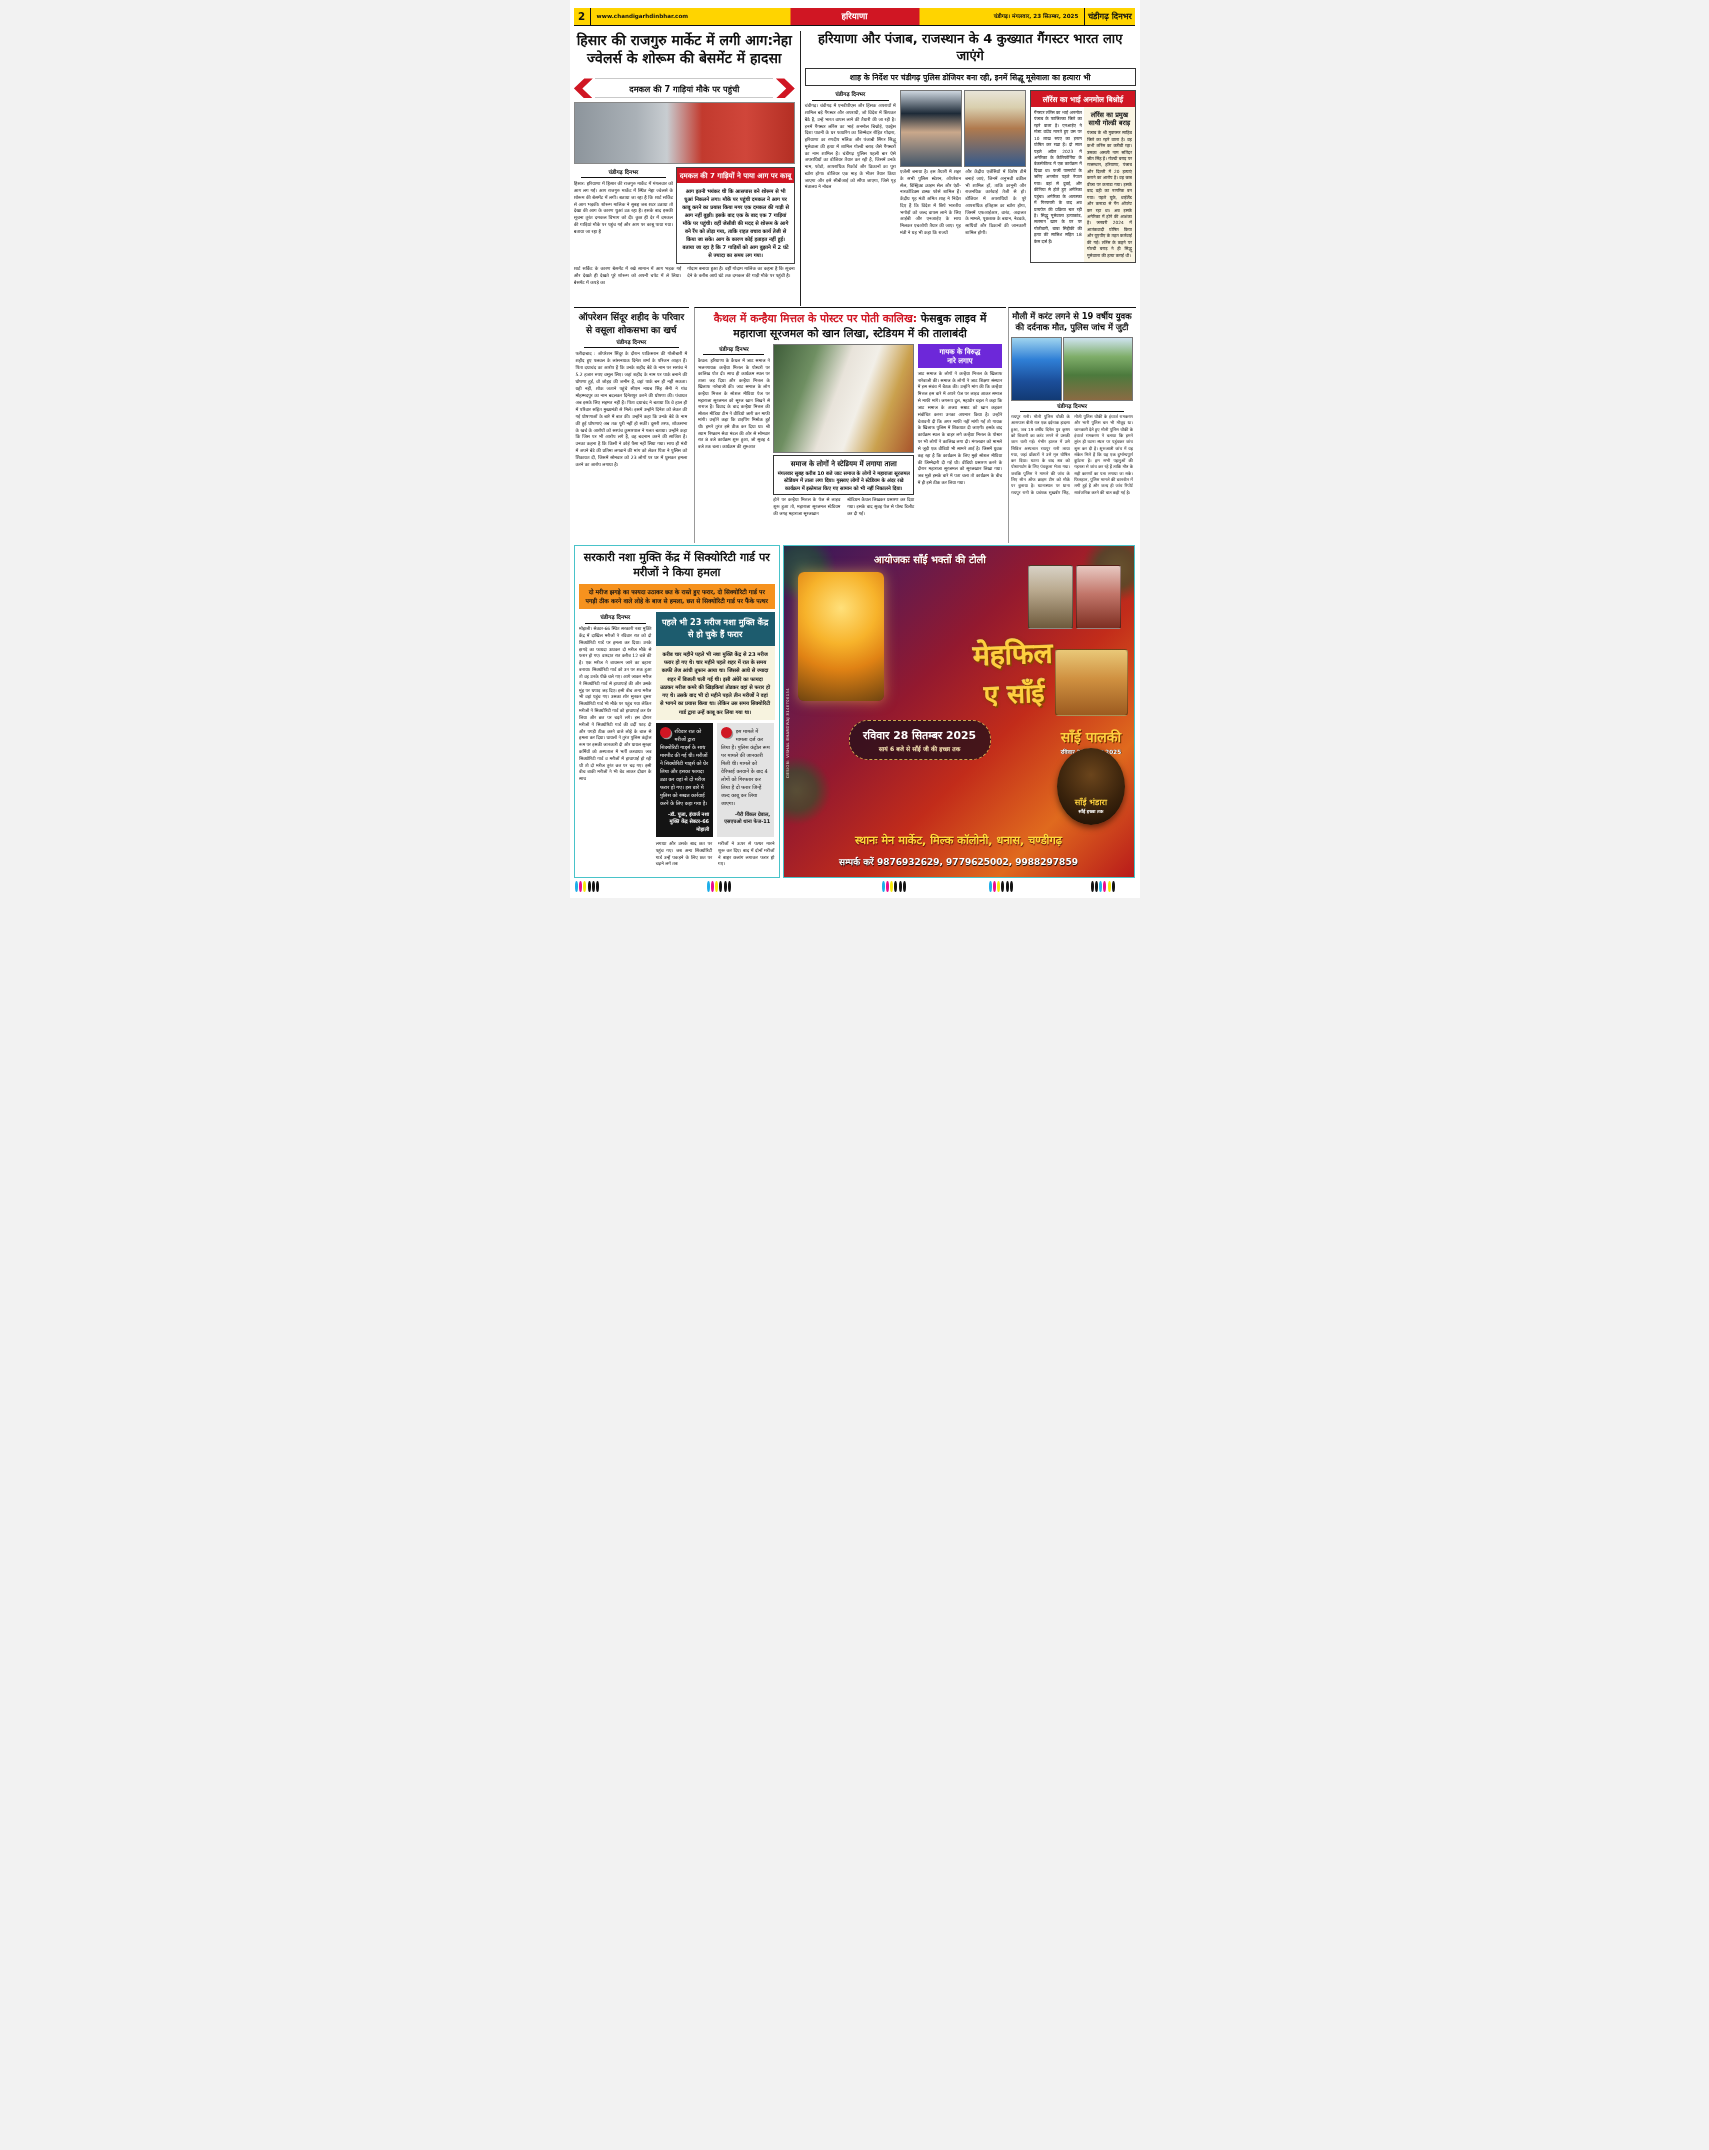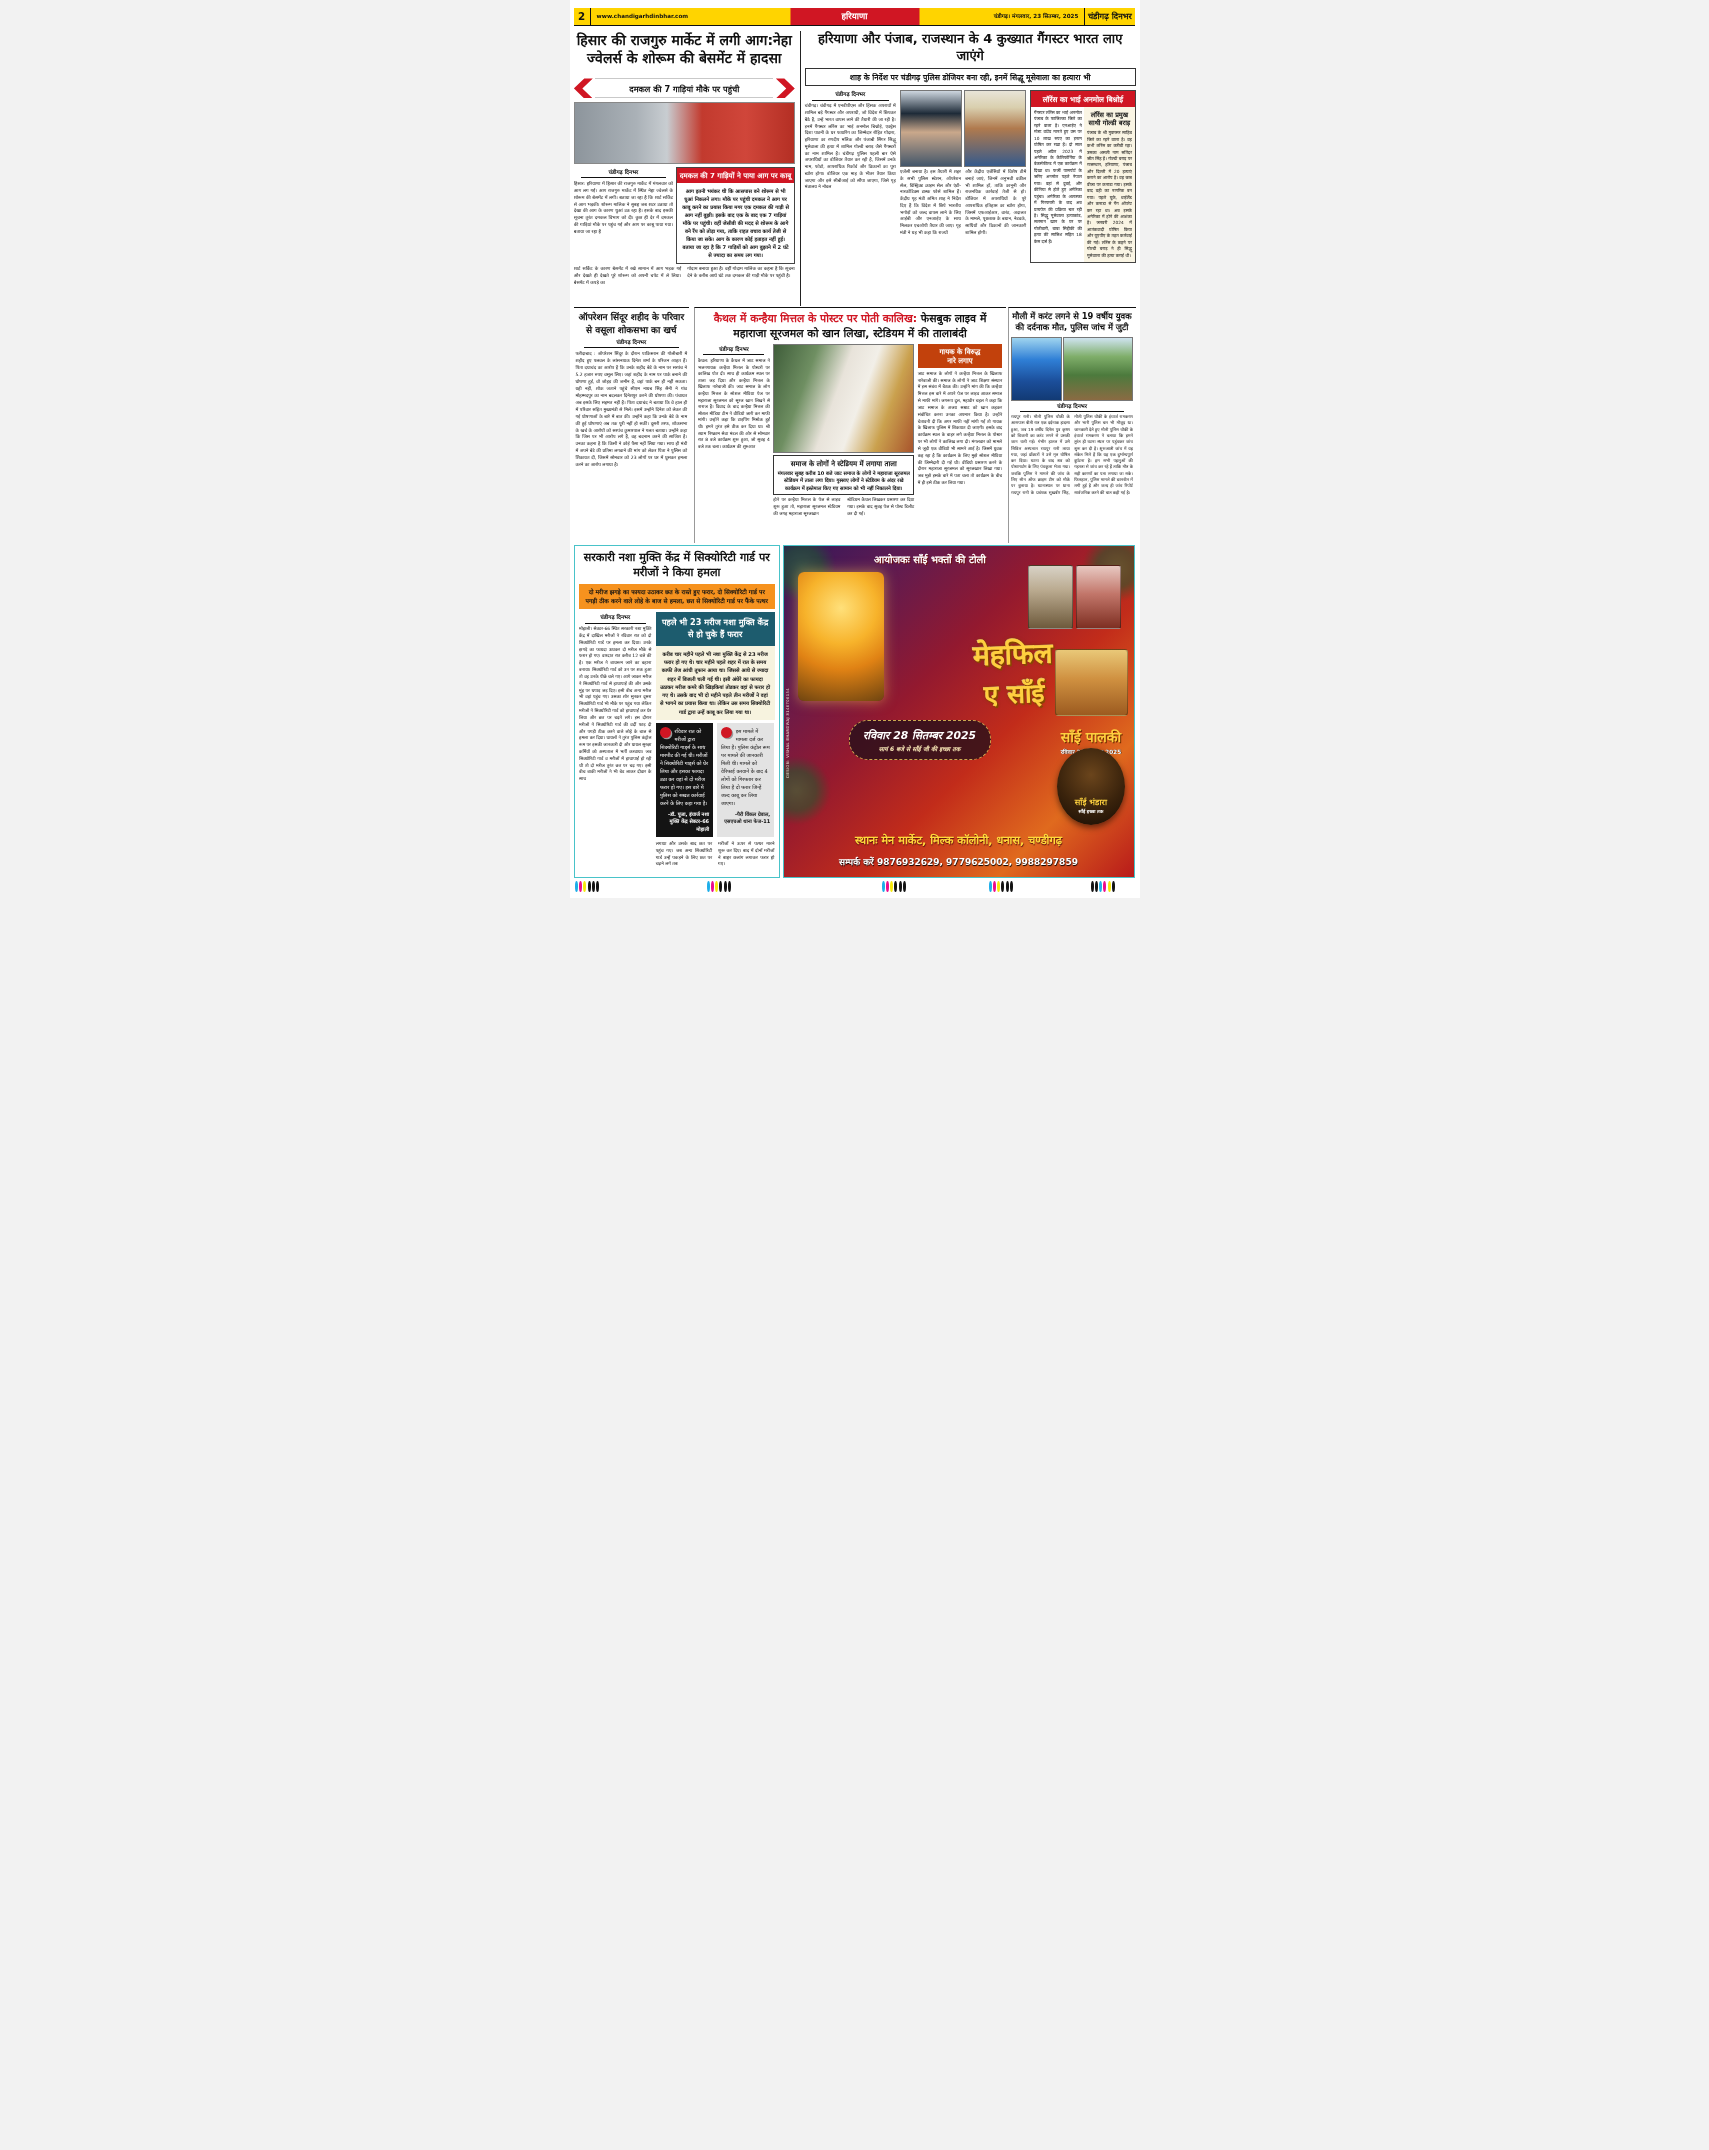--- a/index.html
+++ b/index.html
@@ -67,21 +67,21 @@
   .kai h2 .red{color:#d01623;}
   .kai-row{display:flex;gap:3.4px;}
   .k-l{width:72px;font-size:4.4px;line-height:1.5;}
   .k-c{width:141px;}
   .k-photo{height:107px;border:0.4px solid #777;
      background:linear-gradient(110deg,#3f5d3a 0%,#6f8f62 25%,#e8e3da 45%,#f2efe8 60%,#caa14e 78%,#a8542c 100%);}
   .k-cap{border:0.4px solid #333;margin-top:2.2px;padding:1.7px 2.6px;}
   .k-cap .t{font-weight:800;font-size:6.9px;text-align:center;margin:0.9px 0 1.7px;}
   .k-cap .b{font-weight:700;font-size:5px;line-height:1.5;text-align:center;}
   .k-r{flex:1;}
-  .k-r .title{background:#c2410c;color:#fff;font-weight:800;font-size:7px;text-align:center;padding:3px 17px;}
+  .k-r .title{background:#6d28d9;color:#fff;font-weight:800;font-size:7px;text-align:center;padding:3px 17px;}
   .k-r .txt{font-size:4.4px;line-height:1.55;padding-top:2.6px;}
   .k-bottom{display:flex;gap:6.9px;margin-top:2.6px;font-size:4.4px;line-height:1.5;}
   .k-bottom div{width:50%;}
   .mau{left:438px;top:307px;width:128px;height:236px;border-top:1.3px solid #111;border-left:0.4px solid #999;padding:2.6px;}
   .mau h2{font-size:8.4px;font-weight:800;text-align:center;line-height:1.4;margin:0 0 2.6px;}
   .mau-photos{display:flex;height:64px;gap:0.9px;}
   .mau .p1{width:40%;background:linear-gradient(180deg,#9fd4ef 0%,#2f7fd6 35%,#1b4e9a 70%,#123a74 100%);border:0.4px solid #777;}
   .mau .p2{flex:1;background:linear-gradient(180deg,#cfe4f0 0%,#7fae6a 30%,#4c7a3d 60%,#8a6b43 100%);border:0.4px solid #777;}
   .mau-cols{column-count:2;column-gap:4.3px;font-size:4.2px;line-height:1.5;margin-top:1.7px;}
   
@@ -116,21 +116,21 @@
           box-shadow:0 0 13px #ffca4f88;}
   .ad-port{position:absolute;top:19px;width:43px;height:62px;border-radius:2.6px;border:0.4px solid #00000055;}
   .pt1{right:61px;background:linear-gradient(180deg,#d8d2c6 0%,#b9a98e 40%,#6e5a3c 100%);}
   .pt2{right:13px;background:linear-gradient(180deg,#e8c9c2 0%,#c2766a 45%,#7e2f22 100%);}
   .ad-title{position:absolute;right:30px;top:88px;width:181px;text-align:center;transform:rotate(-2deg);}
   .ad-title .t1{font-size:28px;font-weight:800;color:#ffcf3f;
                 text-shadow:0 0 3.4px #7a3c00,1.3px 1.7px 0 #8a4b00,-0.4px -0.4px 0 #fff3c4;}
   .ad-title .t2{font-size:26px;font-weight:800;color:#ffcf3f;margin-top:2.6px;
                 text-shadow:0 0 3.4px #7a3c00,1.3px 1.7px 0 #8a4b00,-0.4px -0.4px 0 #fff3c4;}
   .ad-pill{position:absolute;left:65px;top:174px;width:142px;background:rgba(35,16,26,.78);
-           border:0.9px dashed #caa84f;border-radius:19px;text-align:center;padding:6px 4.3px;box-sizing:border-box;font-style:italic;}
+           border:0.9px dashed #caa84f;border-radius:19px;text-align:center;padding:6px 4.3px;box-sizing:border-box;}
   .ad-pill .d1{font-size:10.8px;font-weight:800;color:#fff;}
   .ad-pill .d2{font-size:6px;font-weight:700;color:#ffeebb;margin-top:2.6px;}
   .ad-palki{position:absolute;right:6px;top:103px;width:73px;text-align:center;}
   .palki-photo{height:65px;border-radius:3.4px;background:linear-gradient(180deg,#e9c878 0%,#cf9040 45%,#9c5b20 100%);
                border:0.4px solid #00000044;}
   .palki-t{font-size:14px;font-weight:800;color:#ffcf3f;margin-top:11px;text-shadow:0.9px 0.9px 0 #6d2a00;}
   .palki-d{font-size:5.8px;font-weight:800;color:#fff;margin-top:1.7px;text-shadow:0.4px 0.4px 0 #000;}
   .palki-tm{font-size:5.2px;font-weight:700;color:#ffeebb;margin-top:0.9px;}
   .ad-singers{position:absolute;left:6.9px;top:219px;width:258px;display:flex;gap:4.3px;}
   .sing{flex:1;text-align:center;}

